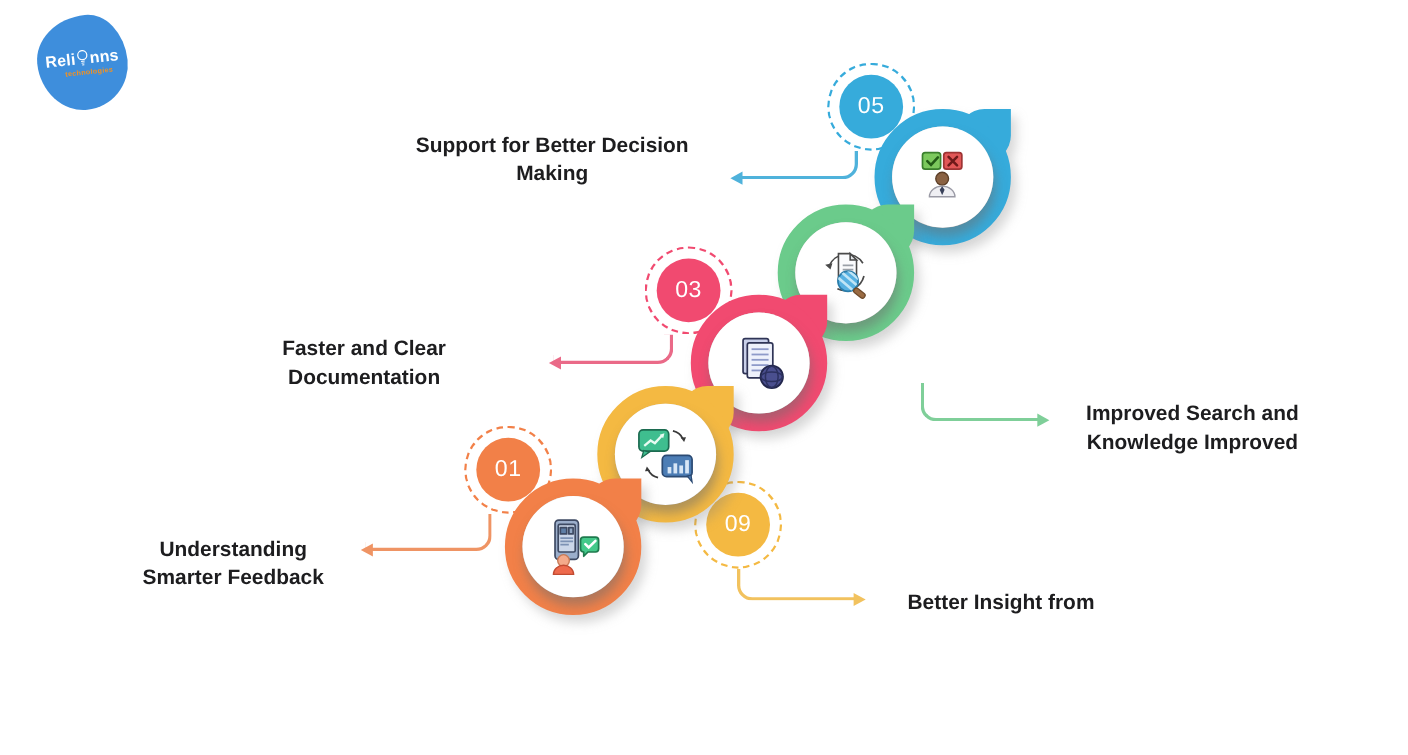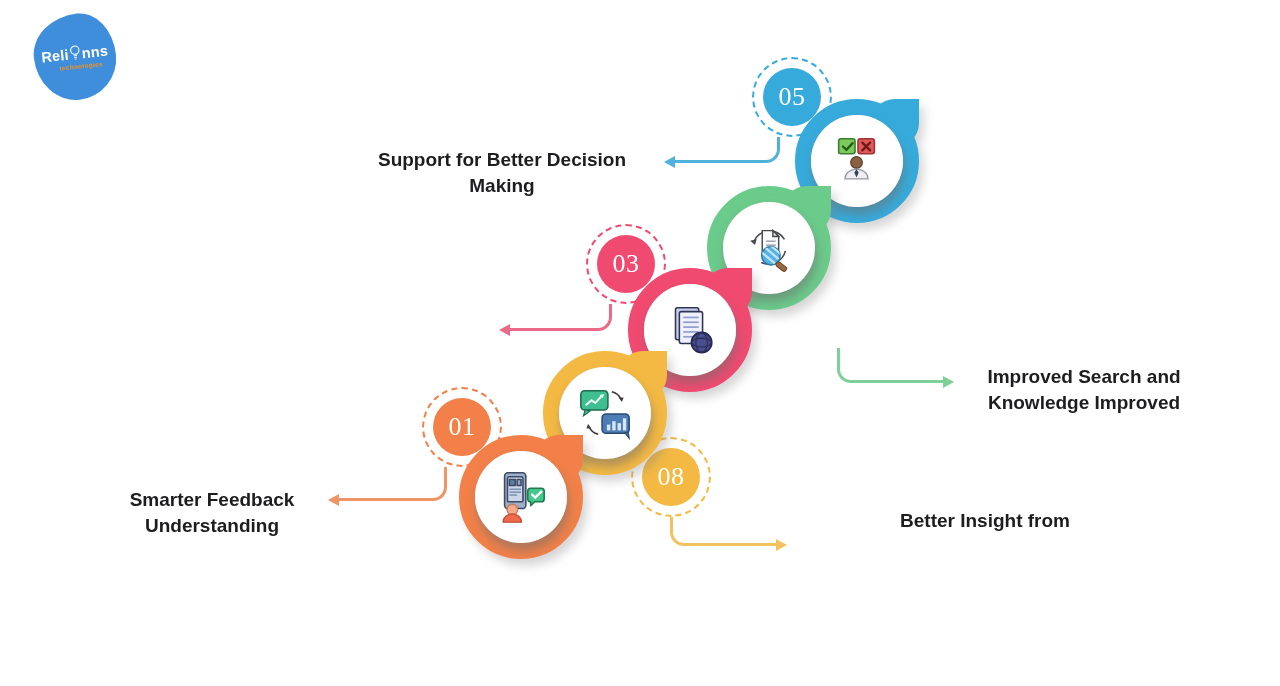--- a/index.html
+++ b/index.html
@@ -31,21 +31,21 @@
   .n03{left:628px;top:268px;z-index:30;}
   .n04{left:707px;top:186px;z-index:20;}
   .n05{left:795px;top:99px;z-index:10;}
 
   
   .badge{position:absolute;width:80px;height:80px;box-sizing:border-box;
          border:2px dashed var(--c);border-radius:50%;z-index:6;
          display:flex;align-items:center;justify-content:center;}
   .badge-num{width:58px;height:58px;border-radius:50%;background:var(--c);
              color:#fff;display:flex;align-items:center;justify-content:center;
-             font-size:26px;letter-spacing:.5px;font-family:Liberation Serif, serif;}
+             font-size:21px;letter-spacing:.5px;}
   .b01{left:422px;top:387px;} .b02{left:631px;top:437px;}
   .b03{left:586px;top:224px;} .b04{left:798px;top:268px;}
   .b05{left:752px;top:57px;}
 
   
   .arrow{position:absolute;z-index:4;box-sizing:border-box;}
   .arrow.left{border-right:3px solid var(--ac);border-bottom:3px solid var(--ac);
               border-bottom-right-radius:14px;}
   .arrow.left::after{content:'';position:absolute;left:-4px;bottom:-8px;width:0;height:0;
               border:6.5px solid transparent;border-right:11px solid var(--ac);border-left:none;}
@@ -56,23 +56,23 @@
   .a01{left:332px;top:467px;width:115px;height:34px;}
   .a02{left:670px;top:517px;width:113px;height:29px;}
   .a03{left:503px;top:304px;width:109px;height:27px;}
   .a04{left:837px;top:348px;width:113px;height:35px;}
   .a05{left:668px;top:137px;width:112px;height:26px;}
 
   
   .label{position:absolute;width:320px;text-align:center;z-index:60;
          font-size:19px;font-weight:bold;color:#1d1d1f;line-height:26px;}
   .label span{display:block;}
-  .l01{left:52px;top:487px;}  .l02{left:750px;top:508px;text-align:right;}
+  .l01{left:52px;top:487px;}  .l02{left:750px;top:536px;}
   .l03{left:171px;top:305px;} .l04{left:924px;top:364px;}
-  .l05{left:342px;top:147px;}
+  .l05{left:342px;top:120px;}
 
   
   .logo{position:absolute;left:34px;top:14px;width:82px;height:86px;z-index:70;}
   .blob{width:100%;height:100%;background:#3E8EDC;transform:rotate(-6deg);
         border-radius:58% 42% 50% 50% / 46% 52% 48% 54%;
         display:flex;flex-direction:column;align-items:center;justify-content:center;}
   .brand-row{display:flex;align-items:center;color:#fff;font-weight:bold;
              font-size:14.5px;letter-spacing:.2px;}
   .brand-row svg{margin:0 1px 2px 1px;}
   .logo-sub{color:#F6921E;font-size:6.5px;font-weight:bold;align-self:flex-end;
@@ -207,41 +207,45 @@
         <circle cx="21" cy="43" r="5.5" fill="#F4AA8B" stroke="#C77B57" stroke-width="1.3"></circle>
         <path d="M11.5 56 a9.5 8.5 0 0 1 19 0 z" fill="#EE6A4D" stroke="#C14B32" stroke-width="1.3"></path>
       </svg>
     </div>
   </div>
 
   <div class="badge b01 c-orange">
     <div class="badge-num">01</div>
   </div>
   <div class="badge b02 c-yellow">
-    <div class="badge-num">08</div>
+    <div class="badge-num">09</div>
   </div>
   <div class="badge b03 c-pink">
     <div class="badge-num">03</div>
   </div>
   <div class="badge b05 c-blue">
     <div class="badge-num">05</div>
   </div>
 
   <div class="arrow left a01 c-orange"></div>
   <div class="arrow right a02 c-yellow"></div>
   <div class="arrow left a03 c-pink"></div>
   <div class="arrow right a04 c-green"></div>
   <div class="arrow left a05 c-blue"></div>
 
   <div class="label l01">
+    <span>Understanding</span>
     <span>Smarter Feedback</span>
-    <span>Understanding</span>
   </div>
   <div class="label l02">
     <span>Better Insight from</span>
+  </div>
+  <div class="label l03">
+    <span>Faster and Clear</span>
+    <span>Documentation</span>
   </div>
   <div class="label l04">
     <span>Improved Search and</span>
     <span>Knowledge Improved</span>
   </div>
   <div class="label l05">
     <span>Support for Better Decision</span>
     <span>Making</span>
   </div>
 

